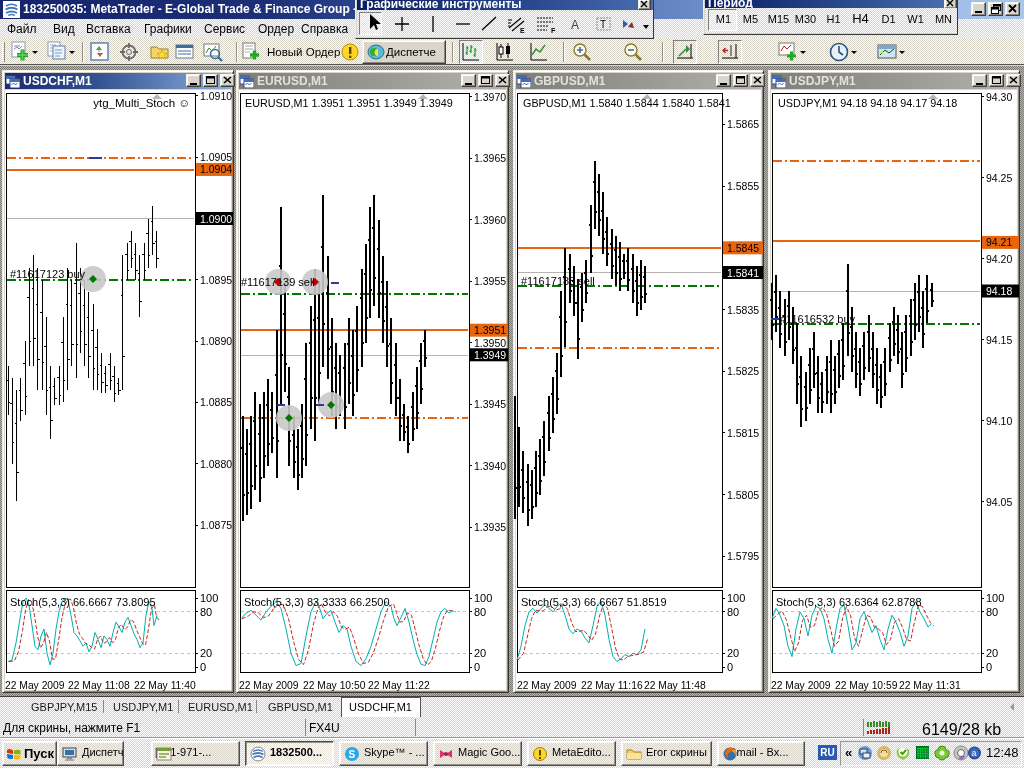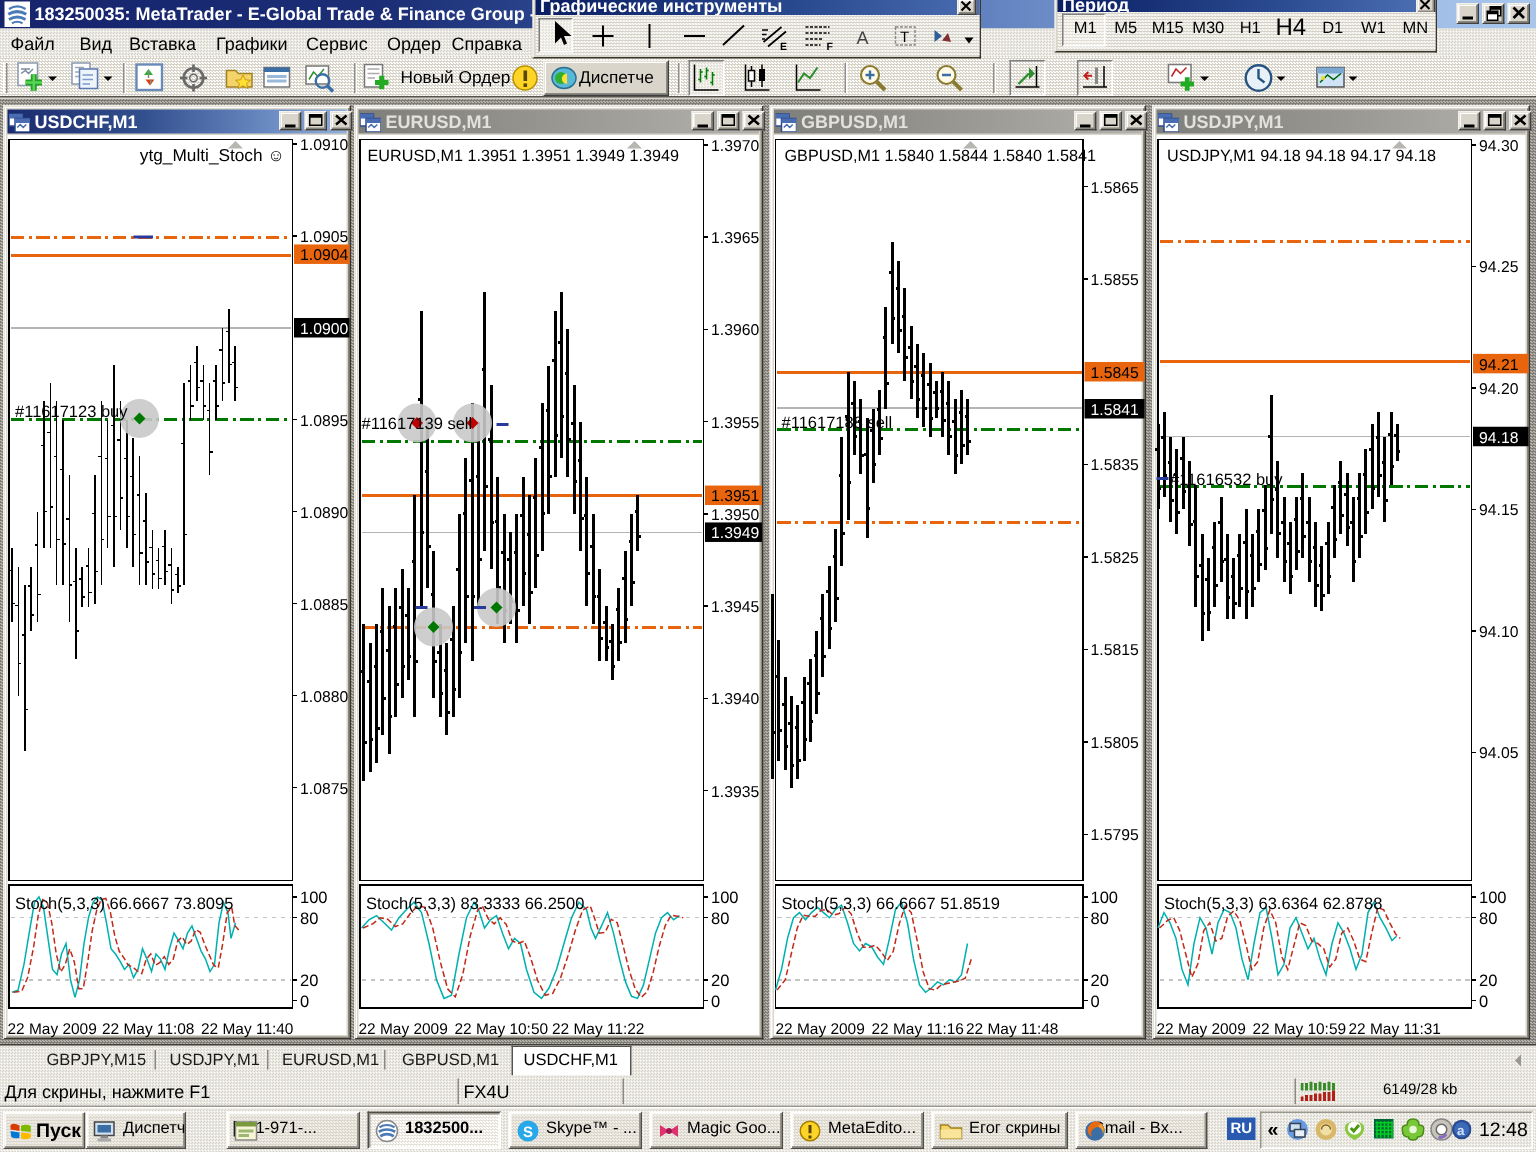--- a/index.html
+++ b/index.html
@@ -601,21 +601,21 @@
       </svg>
     </div>
 <div class="dith abs" style="left:1px;top:8px;width:252px;height:25px"></div>
 <div class="abs sunken" style="left:4px;top:9px;width:29px;height:22px;background:repeating-conic-gradient(#fff 0% 25%,#e2ded4 0% 50%) 0 0/2px 2px"></div>
 </div>
 <div class="abs" style="left:710px;top:8px;width:27px;height:22px;font-size:11px;color:#000;text-align:center;line-height:22px">M1</div>
 <div class="abs" style="left:737px;top:8px;width:27px;height:22px;font-size:11px;color:#000;text-align:center;line-height:22px">M5</div>
 <div class="abs" style="left:765px;top:8px;width:27px;height:22px;font-size:11px;color:#000;text-align:center;line-height:22px">M15</div>
 <div class="abs" style="left:792px;top:8px;width:27px;height:22px;font-size:11px;color:#000;text-align:center;line-height:22px">M30</div>
 <div class="abs" style="left:820px;top:8px;width:27px;height:22px;font-size:11px;color:#000;text-align:center;line-height:22px">H1</div>
-<div class="abs" style="left:847px;top:8px;width:27px;height:22px;font-size:16px;color:#000;text-align:center;line-height:22px">H4</div>
+<div class="abs" style="left:847px;top:8px;width:27px;height:22px;font-size:13px;color:#000;text-align:center;line-height:22px">H4</div>
 <div class="abs" style="left:875px;top:8px;width:27px;height:22px;font-size:11px;color:#000;text-align:center;line-height:22px">D1</div>
 <div class="abs" style="left:902px;top:8px;width:27px;height:22px;font-size:11px;color:#000;text-align:center;line-height:22px">W1</div>
 <div class="abs" style="left:930px;top:8px;width:27px;height:22px;font-size:11px;color:#000;text-align:center;line-height:22px">MN</div>
 <div class="dith abs" style="left:0;top:696px;width:1024px;height:21px;border-top:1px solid #403e39"></div>
 <div class="abs" style="left:16px;top:697px;width:884px;height:20px">
 <div class="tabtx" style="left:15px;color:#1a1a1a">GBPJPY,M15</div>
 <div class="tabtx" style="left:97px;color:#1a1a1a">USDJPY,M1</div>
 <div class="tabtx" style="left:172px;color:#1a1a1a">EURUSD,M1</div>
 <div class="tabtx" style="left:252px;color:#1a1a1a">GBPUSD,M1</div>
 <div class="abs" style="left:87px;top:3px;width:1px;height:13px;background:#8a8880"></div>
@@ -651,21 +651,21 @@
         <rect x="0" y="10" width="2" height="3"></rect>
         <rect x="3" y="9" width="2" height="4"></rect>
         <rect x="6" y="9" width="2" height="4"></rect>
         <rect x="9" y="8" width="2" height="5"></rect>
         <rect x="12" y="8" width="2" height="5"></rect>
         <rect x="15" y="7" width="2" height="6"></rect>
         <rect x="18" y="7" width="2" height="6"></rect>
         <rect x="21" y="6" width="2" height="7"></rect>
       </g>
     </svg>
-<div class="abs" style="left:922px;top:4px;font-size:10px;color:#000">6149/28 kb</div>
+<div class="abs" style="left:922px;top:4px;font-size:16px;color:#000">6149/28 kb</div>
 </div>
 <div class="dith abs" style="left:0;top:738px;width:1024px;height:30px;border-top:1px solid #fff;box-shadow:0 -1px 0 #9a978f"></div>
 <div class="tbtn" style="left:2px;top:741px;width:55px;position:absolute;font-weight:bold;font-size:13px">
 <svg width="16" height="16" style="position:absolute;left:3px;top:4px" viewBox="0 0 16 16">
 <path d="M1 4 Q3 2.5 5 3.5 L7 4.3 L7 8 L1 7 Z" fill="#d83b01"></path>
       <path d="M8 4.5 Q11 3 14.5 4.5 L14.5 8.6 L8 8 Z" fill="#7eb900"></path>
 <path d="M1 8 L7 9 L7 12.5 Q4 13.5 1.5 12 Z" fill="#0078d7"></path>
       <path d="M8 9 L14.5 9.6 L14.5 12.5 Q11 14.5 8 12.8 Z" fill="#ffb900"></path>
     </svg>
 <span style="margin-left:18px">Пуск</span></div>

